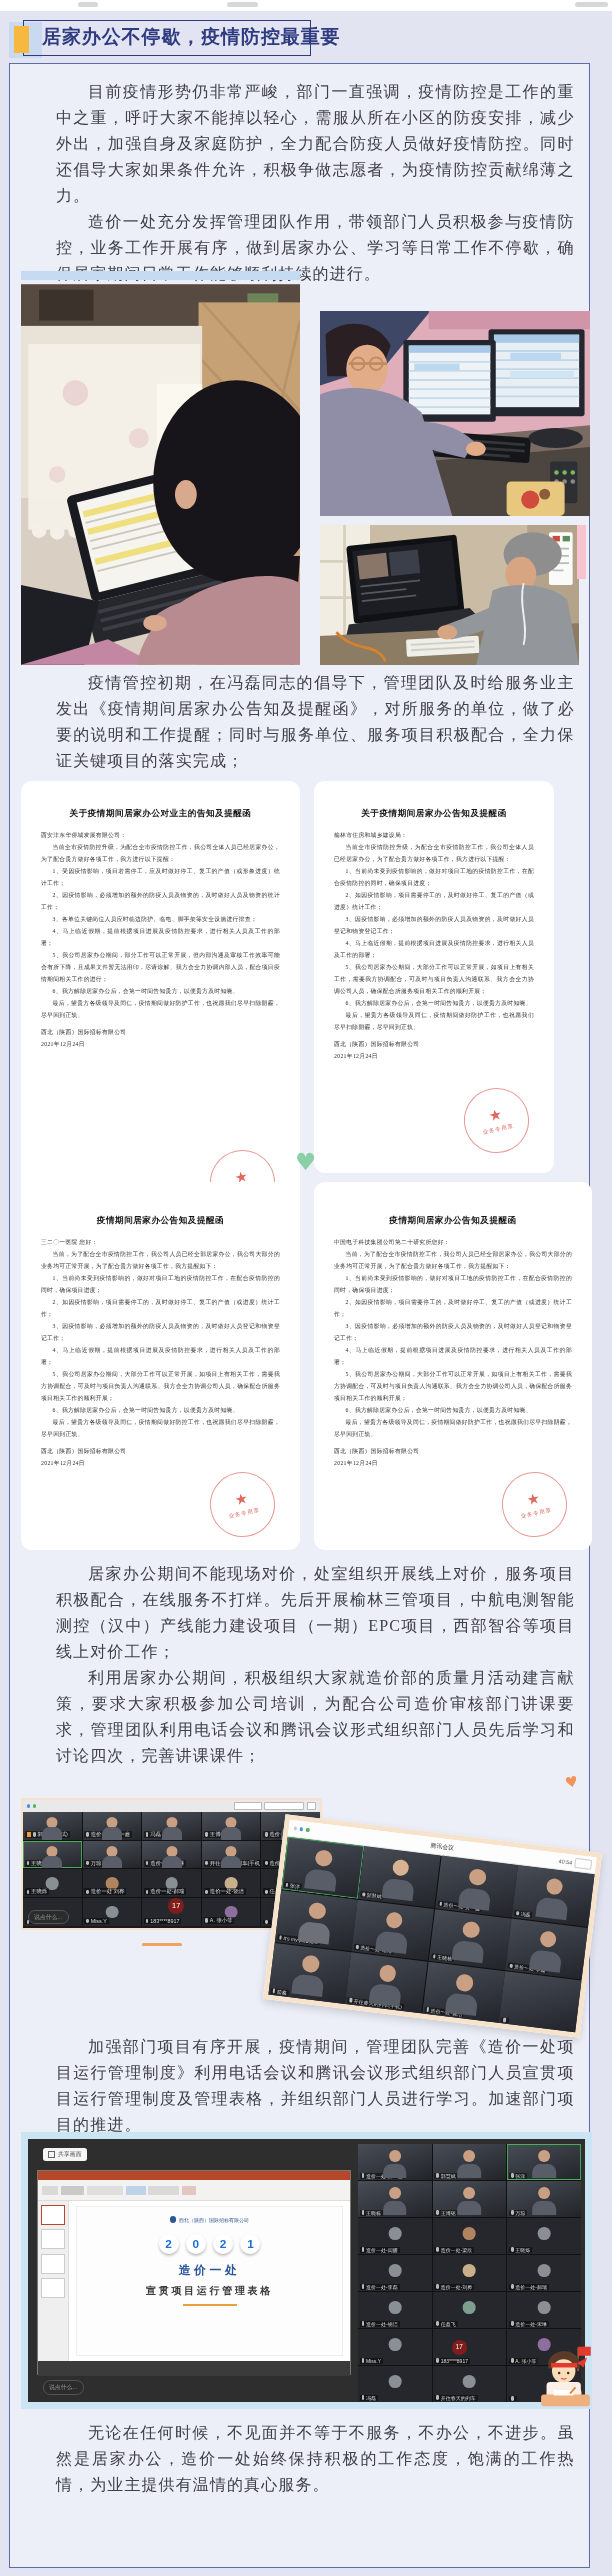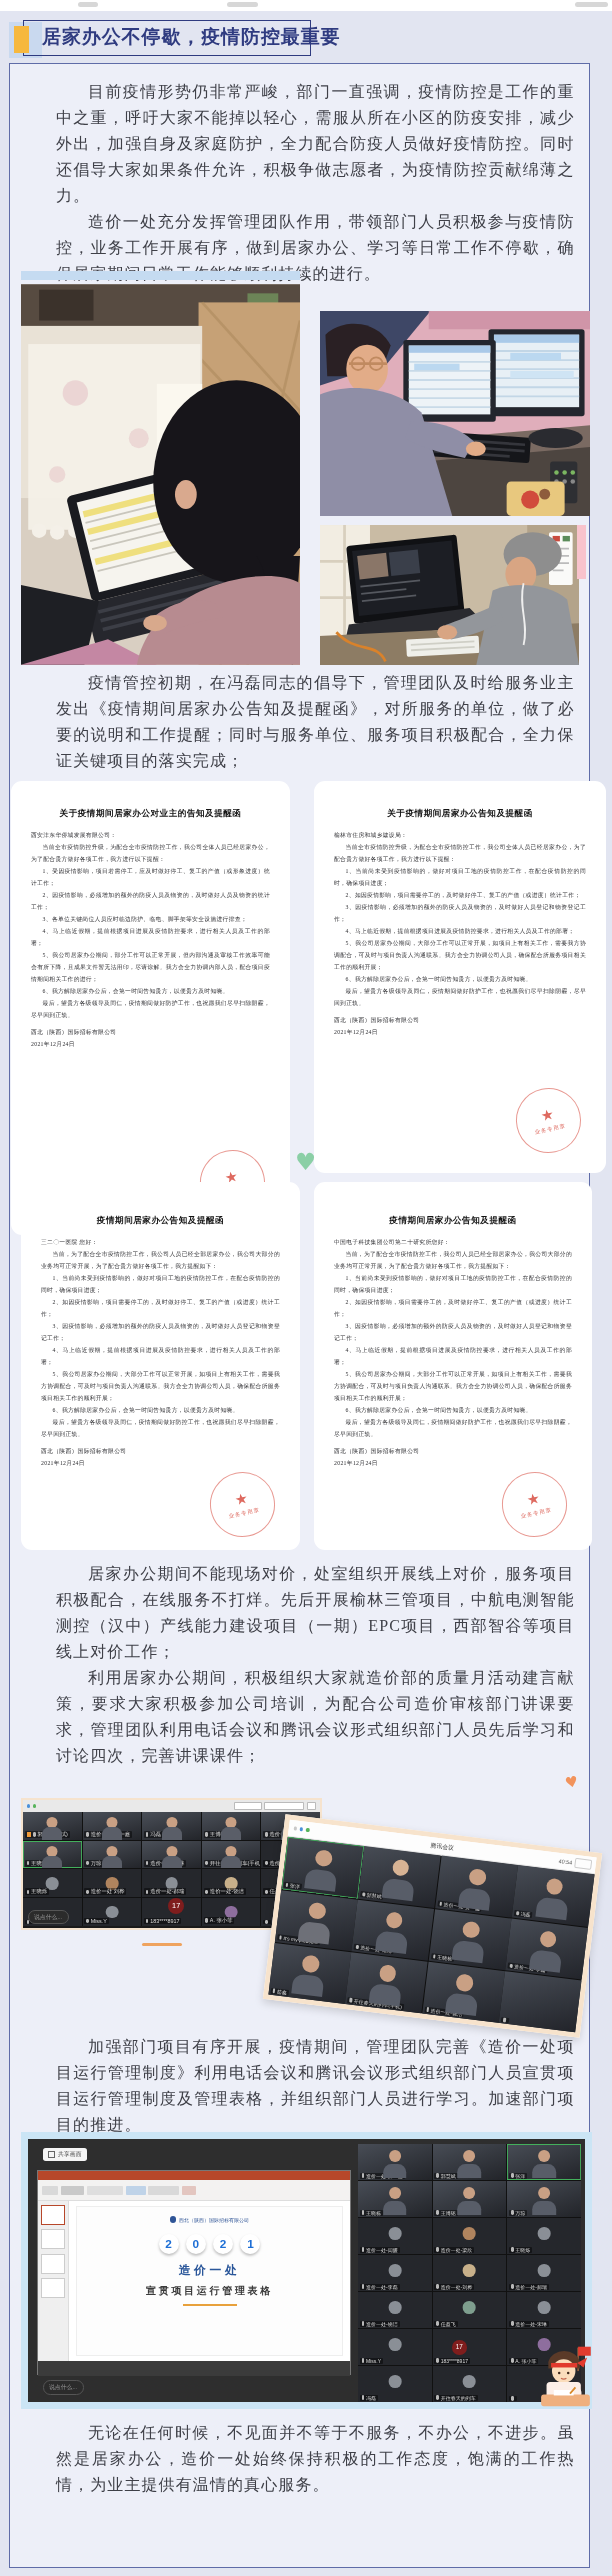--- a/index.html
+++ b/index.html
@@ -264,21 +264,21 @@
         <ellipse cx="140" cy="118" rx="11" ry="8" fill="#D8A583"></ellipse>
       </svg>
     </div>
 
     <div class="pinkbar"></div>
 
     <div class="para" style="top:606px;">
       <p>疫情管控初期，在冯磊同志的倡导下，管理团队及时给服务业主发出《疫情期间居家办公告知及提醒函》，对所服务的单位，做了必要的说明和工作提醒；同时与服务单位、服务项目积极配合，全力保证关键项目的落实完成；</p>
     </div>
 
-    <div class="doc" style="left:1px;top:717px;width:279px;height:454px;">
+    <div class="doc" style="left:11px;top:717px;width:279px;height:454px;">
       <h3>关于疫情期间居家办公对业主的告知及提醒函</h3>
       <p>西安沣东华侨城发展有限公司：</p>
       <p class="ind">当前全市疫情防控升级，为配合全市疫情防控工作，我公司全体人员已经居家办公，为了配合贵方做好各项工作，我方进行以下提醒：</p>
       <div>
           <p class="ind">1、受因疫情影响，项目若需停工，应及时做好停工、复工的产值（或形象进度）统计工作；</p>
           <p class="ind">2、因疫情影响，必须增加的额外的防疫人员及物资的，及时做好人员及物资的统计工作；</p>
           <p class="ind">3、各单位关键岗位人员应时临边防护、临电、脚手架等安全设施进行排查；</p>
           <p class="ind">4、马上临近假期，提前根据项目进展及疫情防控要求，进行相关人员及工作的部署；</p>
           <p class="ind">5、我公司居家办公期间，部分工作可以正常开展，但内部沟通及审核工作效率可能会有所下降，且成果文件暂无法用印，尽请谅解。我方会全力协调内部人员，配合项目疫情期间相关工作的进行；</p>
           <p class="ind">6、我方解除居家办公后，会第一时间告知贵方，以便贵方及时知晓。</p>
@@ -287,21 +287,21 @@
       <div class="sign">
         <p>西北（陕西）国际招标有限公司</p>
         <p>2021年12月24日</p>
       </div>
       <div class="stamp">
           <span class="star">★</span>
           <span class="stxt">业务专用章</span>
         </div>
     </div>
 
-    <div class="doc" style="left:304px;top:717px;width:292px;height:392px;">
+    <div class="doc" style="left:304px;top:717px;width:240px;height:392px;">
       <h3>关于疫情期间居家办公告知及提醒函</h3>
       <p>榆林市住房和城乡建设局：</p>
       <p class="ind">当前全市疫情防控升级，为配合全市疫情防控工作，我公司全体人员已经居家办公，为了配合贵方做好各项工作，我方进行以下提醒：</p>
       <div>
           <p class="ind">1、当前尚未受到疫情影响的，做好对项目工地的疫情防控工作，在配合疫情防控的同时，确保项目进度；</p>
           <p class="ind">2、如因疫情影响，项目需要停工的，及时做好停工、复工的产值（或进度）统计工作；</p>
           <p class="ind">3、因疫情影响，必须增加的额外的防疫人员及物资的，及时做好人员登记和物资登记工作；</p>
           <p class="ind">4、马上临近假期，提前根据项目进展及疫情防控要求，进行相关人员及工作的部署；</p>
           <p class="ind">5、我公司居家办公期间，大部分工作可以正常开展，如项目上有相关工作，需要我方协调配合，可及时与项目负责人沟通联系。我方会全力协调公司人员，确保配合所服务项目相关工作的顺利开展；</p>
           <p class="ind">6、我方解除居家办公后，会第一时间告知贵方，以便贵方及时知晓。</p>

